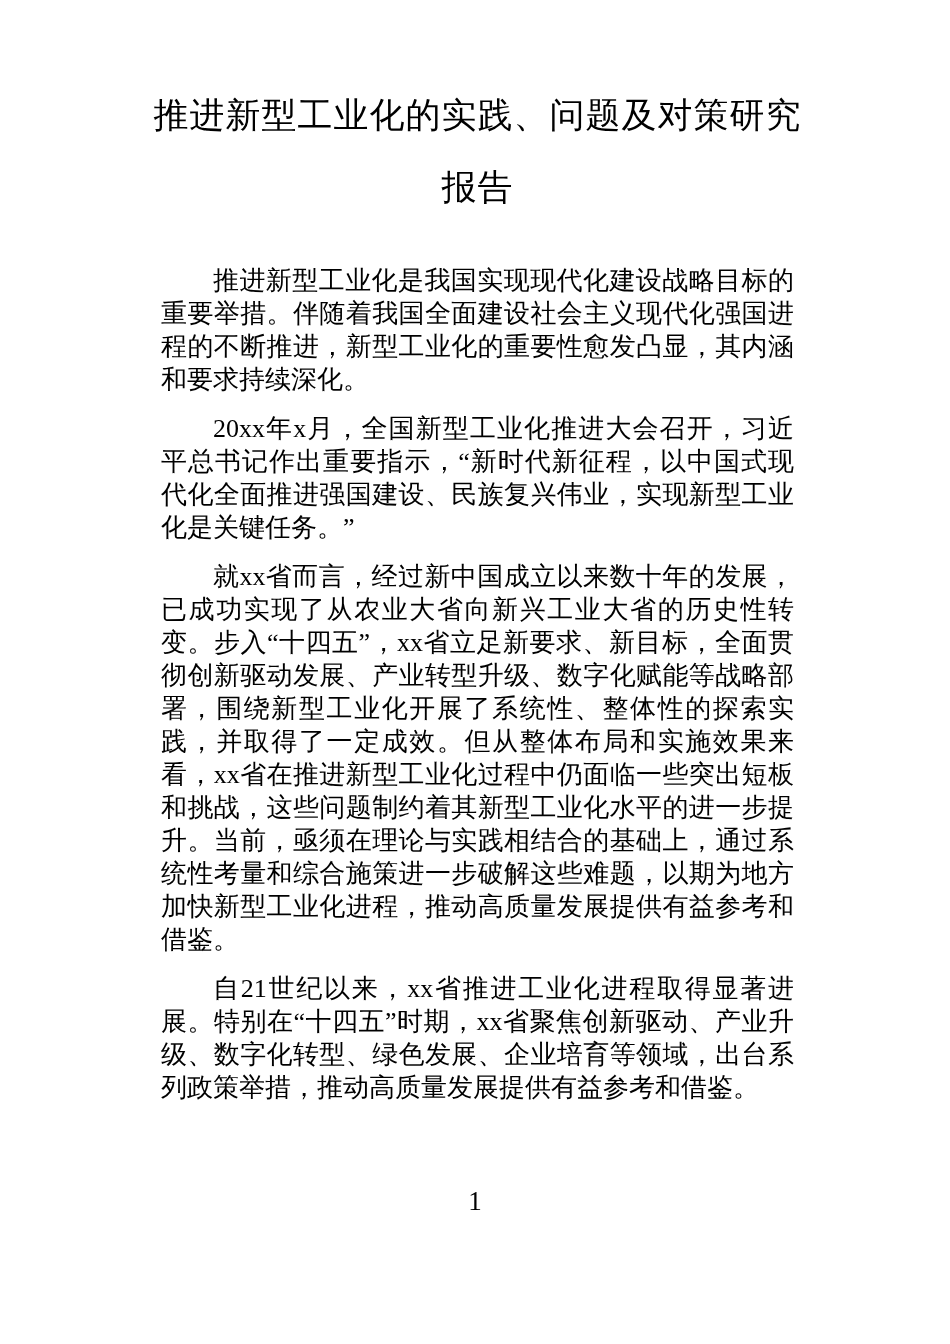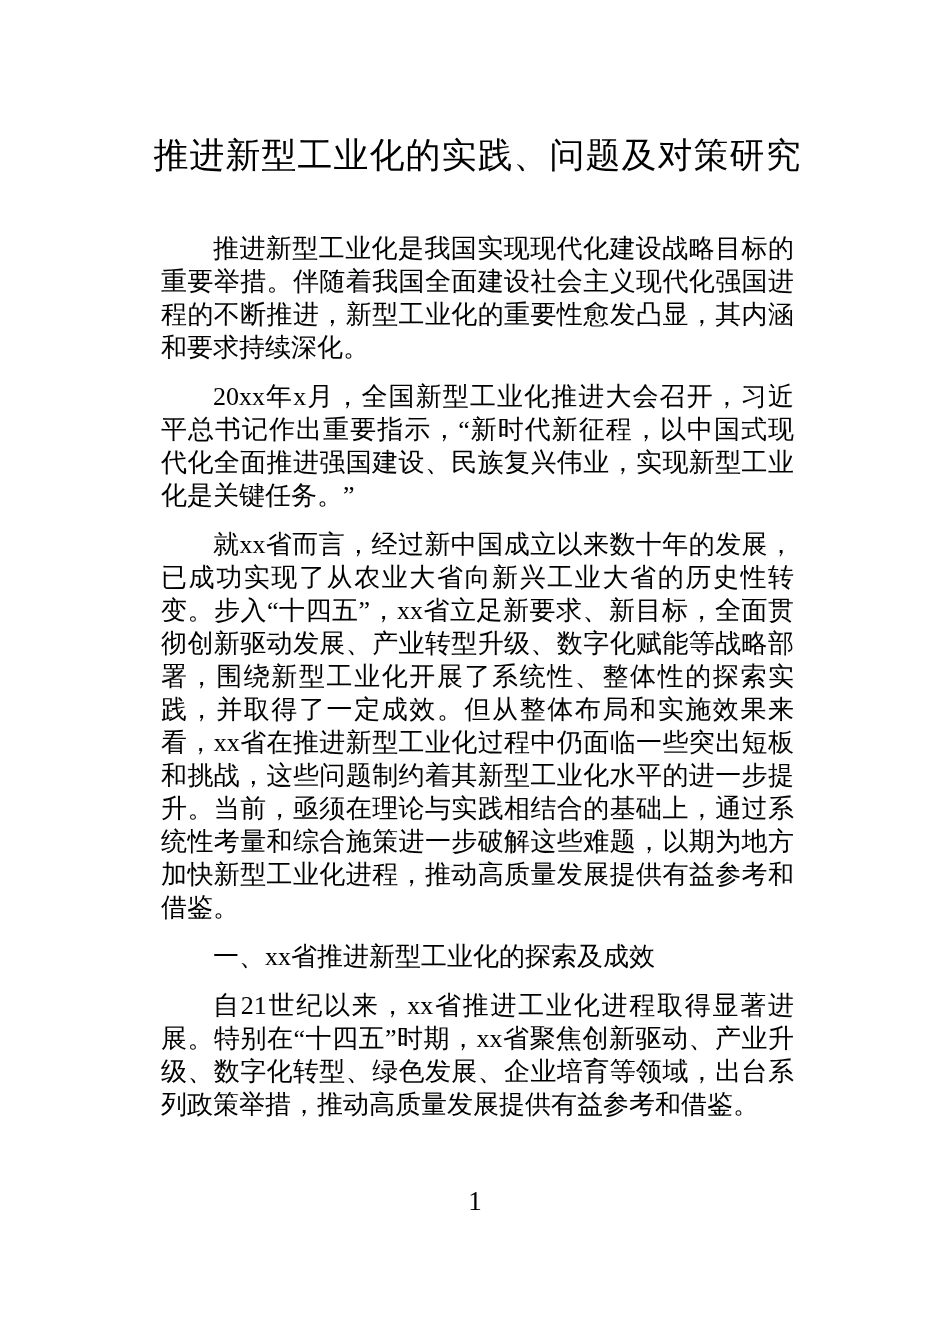--- a/index.html
+++ b/index.html
@@ -13,21 +13,21 @@
     
     font-family: "Liberation Serif", sans-serif;
     color: #000000;
   }
   .page {
     position: relative;
     width: 950px;
     height: 1344px;
     box-sizing: border-box;
     background: #ffffff;
-    padding: 120px 140px 0 145px;
+    padding: 80px 140px 0 145px;
     overflow: hidden;
   }
   .title {
     margin: 0;
     font-size: 35px;
     font-weight: 400;
     line-height: 72px;
     text-align: center;
     letter-spacing: 1px;
   }
@@ -56,25 +56,25 @@
     line-height: 30px;
   }
 </style>
 </head>
 <body>
 
 <div class="page">
 
   <h1 class="title">
     <span class="title-line">推进新型工业化的实践、问题及对策研究</span>
+    <span class="title-line">报告</span>
   </h1>
 
   <div class="doc-body">
     <p class="para">推进新型工业化是我国实现现代化建设战略目标的重要举措。伴随着我国全面建设社会主义现代化强国进程的不断推进，新型工业化的重要性愈发凸显，其内涵和要求持续深化。</p>
     <p class="para">20xx年x月，全国新型工业化推进大会召开，习近平总书记作出重要指示，“新时代新征程，以中国式现代化全面推进强国建设、民族复兴伟业，实现新型工业化是关键任务。”</p>
     <p class="para">就xx省而言，经过新中国成立以来数十年的发展，已成功实现了从农业大省向新兴工业大省的历史性转变。步入“十四五”，xx省立足新要求、新目标，全面贯彻创新驱动发展、产业转型升级、数字化赋能等战略部署，围绕新型工业化开展了系统性、整体性的探索实践，并取得了一定成效。但从整体布局和实施效果来看，xx省在推进新型工业化过程中仍面临一些突出短板和挑战，这些问题制约着其新型工业化水平的进一步提升。当前，亟须在理论与实践相结合的基础上，通过系统性考量和综合施策进一步破解这些难题，以期为地方加快新型工业化进程，推动高质量发展提供有益参考和借鉴。</p>
-    <p class="para">一、xx省推进新型工业化的探索及成效</p>
     <p class="para">自21世纪以来，xx省推进工业化进程取得显著进展。特别在“十四五”时期，xx省聚焦创新驱动、产业升级、数字化转型、绿色发展、企业培育等领域，出台系列政策举措，推动高质量发展提供有益参考和借鉴。</p>
   </div>
 
   <div class="page-number">1</div>
 
 </div>
 
 </body></html>

